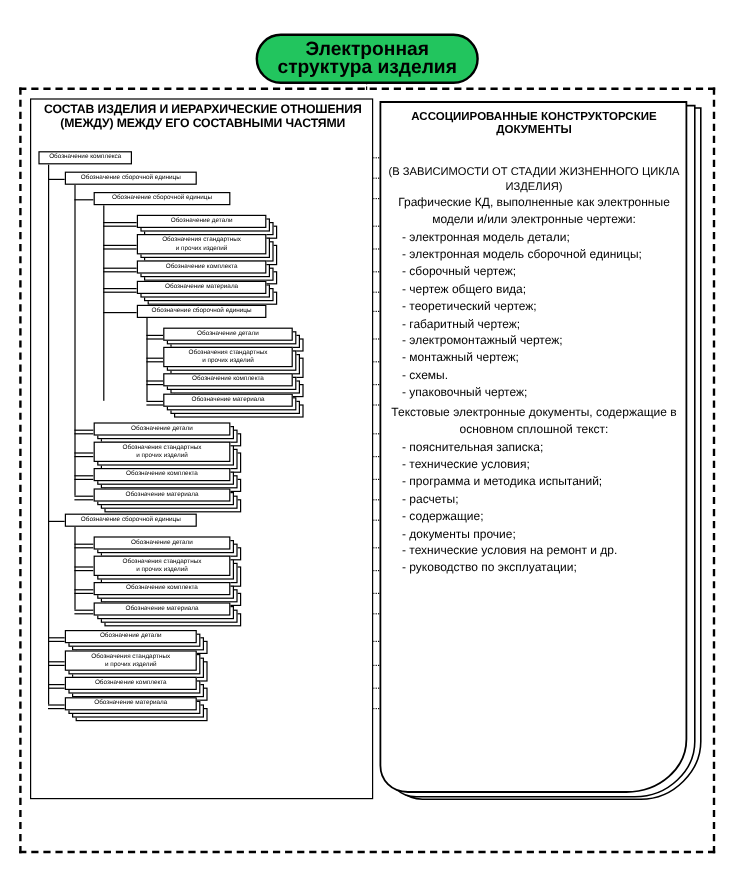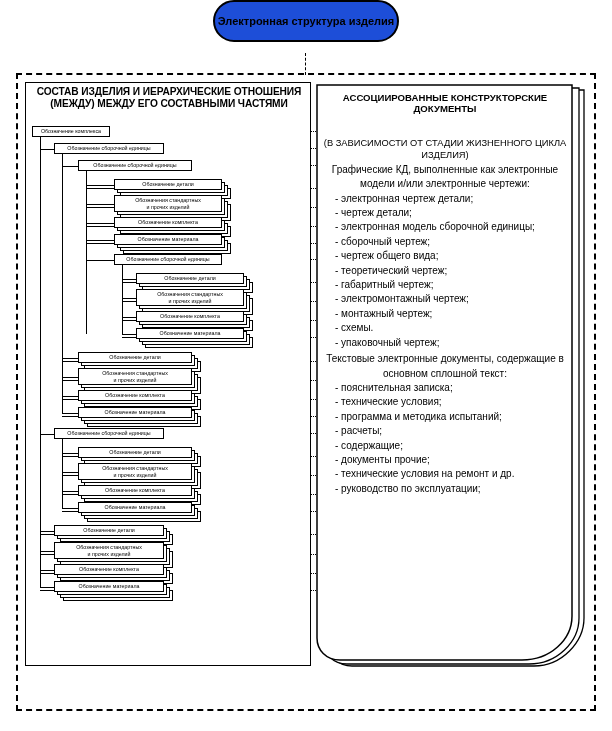--- a/index.html
+++ b/index.html
@@ -5,24 +5,24 @@
   html,body{margin:0;padding:0;background:#ffffff;}
   body{
     width:612px;height:731px;position:relative;overflow:hidden;
     font-family:"Liberation Sans","DejaVu Sans",sans-serif;
     color:#000;
   }
   #root{position:absolute;left:0;top:0;width:612px;height:731px;}
 
   
   .title-capsule{
-    position:absolute;left:213px;top:0;width:186px;height:42px;
-    border:2px solid #000;border-radius:21px;background:#1d4ed8;
+    position:absolute;left:213px;top:28px;width:186px;height:42px;
+    border:2px solid #000;border-radius:21px;background:#22c55e;
     display:flex;align-items:center;justify-content:center;
-    text-align:center;font-weight:bold;font-size:11px;line-height:15px;
+    text-align:center;font-weight:bold;font-size:16px;line-height:15px;
     box-sizing:border-box;z-index:30;
   }
   .title-stem{
     position:absolute;left:305px;top:53px;width:0;height:22px;
     border-left:1px dashed #000;z-index:5;
   }
 
   
   .outer-frame{
     position:absolute;left:16px;top:73px;width:580px;height:638px;
@@ -319,22 +319,21 @@
 
       <path d="M5 3 L260 3 L260 534 C260 558 238 578 210 578
                L28 578 C14 578 5 568 5 556 Z" fill="#ffffff" stroke="#000000" stroke-width="1.5"></path>
     </svg>
 
     <div class="doc-body">
       <div class="doc-title">АССОЦИИРОВАННЫЕ КОНСТРУКТОРСКИЕ ДОКУМЕНТЫ</div>
       <div class="doc-sub">(В ЗАВИСИМОСТИ ОТ СТАДИИ ЖИЗНЕННОГО ЦИКЛА ИЗДЕЛИЯ)</div>
       <div class="doc-intro">Графические КД, выполненные как электронные модели и/или электронные чертежи:</div>
       <div id="list1">
-          <div class="doc-li">- электронная чертеж детали;</div>
-          <div class="doc-li">- чертеж детали;</div>
+          <div class="doc-li">- электронная модель детали;</div>
           <div class="doc-li">- электронная модель сборочной единицы;</div>
           <div class="doc-li">- сборочный чертеж;</div>
           <div class="doc-li">- чертеж общего вида;</div>
           <div class="doc-li">- теоретический чертеж;</div>
           <div class="doc-li">- габаритный чертеж;</div>
           <div class="doc-li">- электромонтажный чертеж;</div>
           <div class="doc-li">- монтажный чертеж;</div>
           <div class="doc-li">- схемы.</div>
           <div class="doc-li">- упаковочный чертеж;</div>
         </div>

